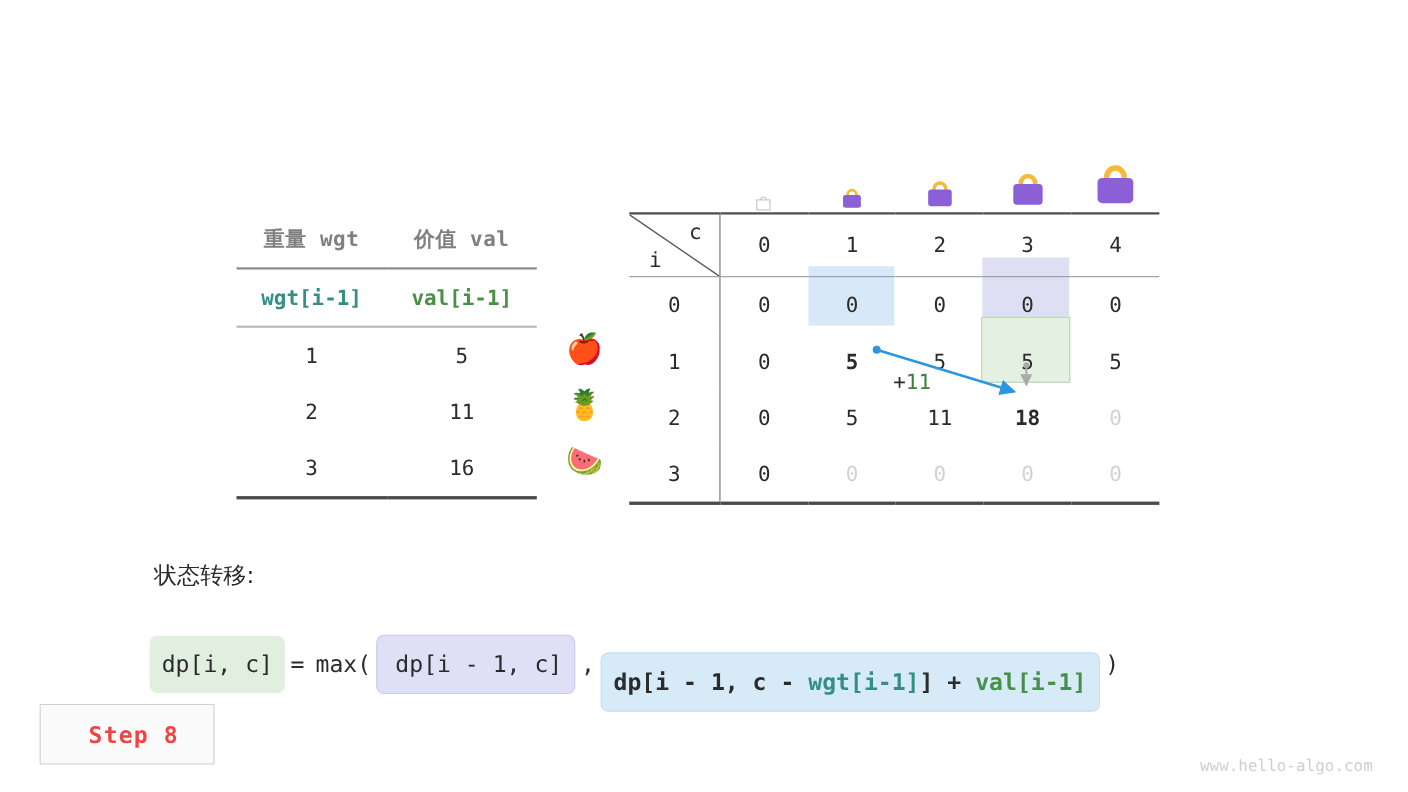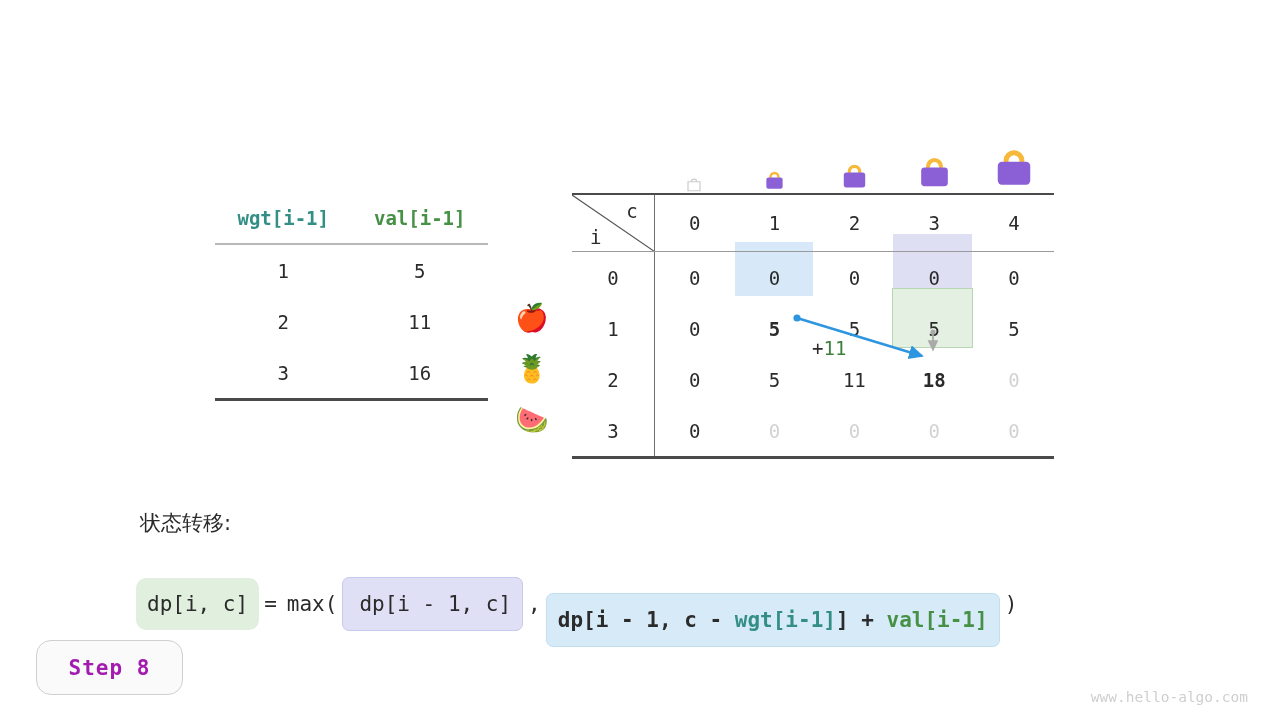--- a/index.html
+++ b/index.html
@@ -191,62 +191,67 @@
     font-family: "DejaVu Sans Mono", "Liberation Mono", monospace;
     white-space: nowrap;
     line-height: 42px;
   }
   #formula .chip {
     display: inline-block;
     padding: 5px 11px;
     border-radius: 7px;
     vertical-align: middle;
   }
-  #formula .chip-green  { background: #e1efdf; border-radius: 10px; }
+  #formula .chip-green  { background: #e1efdf; }
   #formula .chip-purple { background: #dfdff5; border: 1px solid #c9c9ee; padding-left: 16px; }
   #formula .chip-blue   { background: #d7eaf8; border: 1px solid #c2dff2; font-weight: bold; margin-top: 33px; }
   #formula .op { vertical-align: middle; padding: 0 5px; }
   #formula .t-wgt { color: #338f86; }
   #formula .t-val { color: #469146; }
 
   
   #step-badge {
     position: absolute;
     left: 36px;
     top: 640px;
     width: 145px;
     height: 53px;
     border: 1.5px solid #cfcfcf;
-    border-radius: 15px;
+    border-radius: 1px;
     background: #fafafa;
-    color: #a21caf;
+    color: #ef4444;
     font-size: 21px;
     font-weight: bold;
     font-family: "DejaVu Sans Mono", "Liberation Mono", monospace;
     display: flex;
     align-items: center;
     justify-content: center;
     letter-spacing: 1px;
+    padding-left: 12px;
   }
 
   #watermark {
     position: absolute;
     right: 32px;
     bottom: 15px;
     font-size: 14.5px;
     color: #cfcfcf;
     font-family: "DejaVu Sans Mono", "Liberation Mono", monospace;
   }
 </style>
 </head>
 <body>
 
 <div id="items-table">
   <table>
     <tbody>
+        <tr class="it-head">
+      <th>重量 wgt</th>
+      <th>价值 val</th>
+    </tr>
     <tr class="it-sub">
       <td class="c-wgt">wgt[i-1]</td>
       <td class="c-val">val[i-1]</td>
     </tr>
     <tr>
       <td>1</td>
       <td>5</td>
     </tr>
     <tr>
       <td>2</td>

